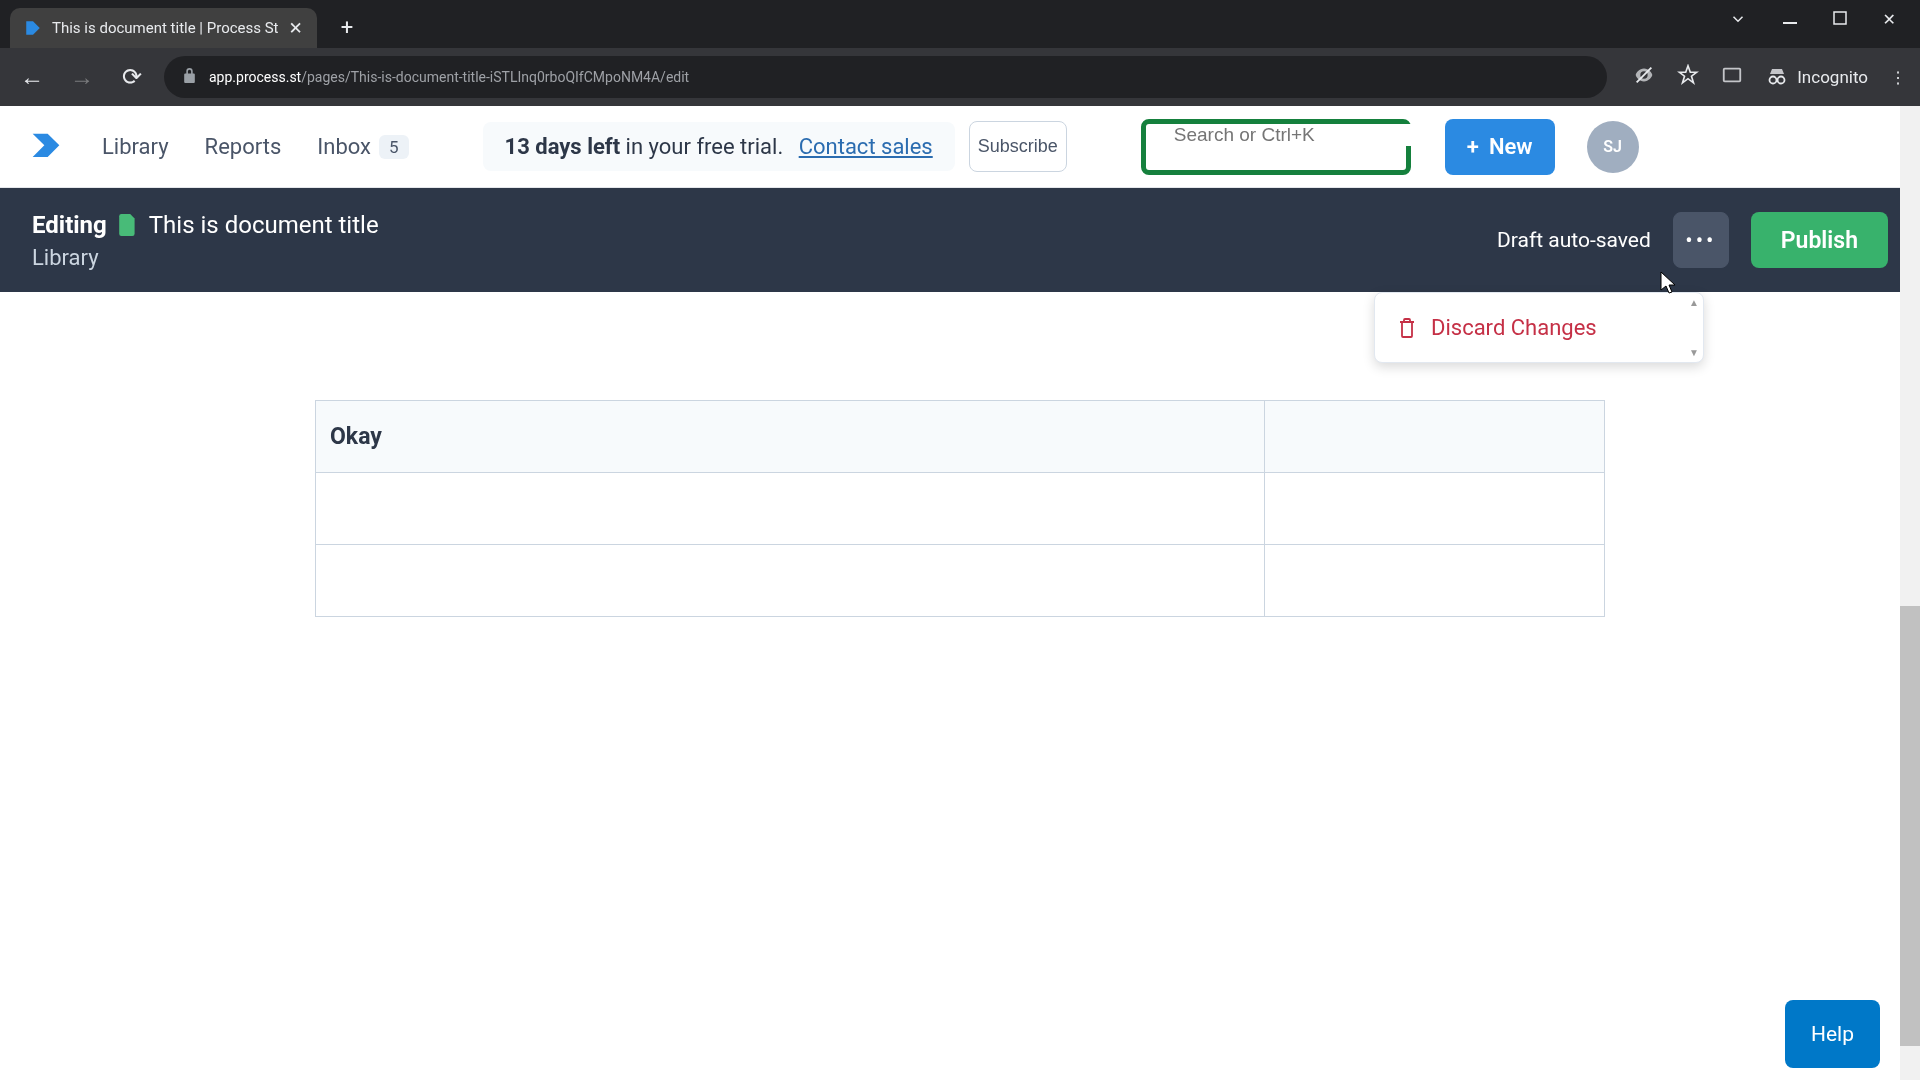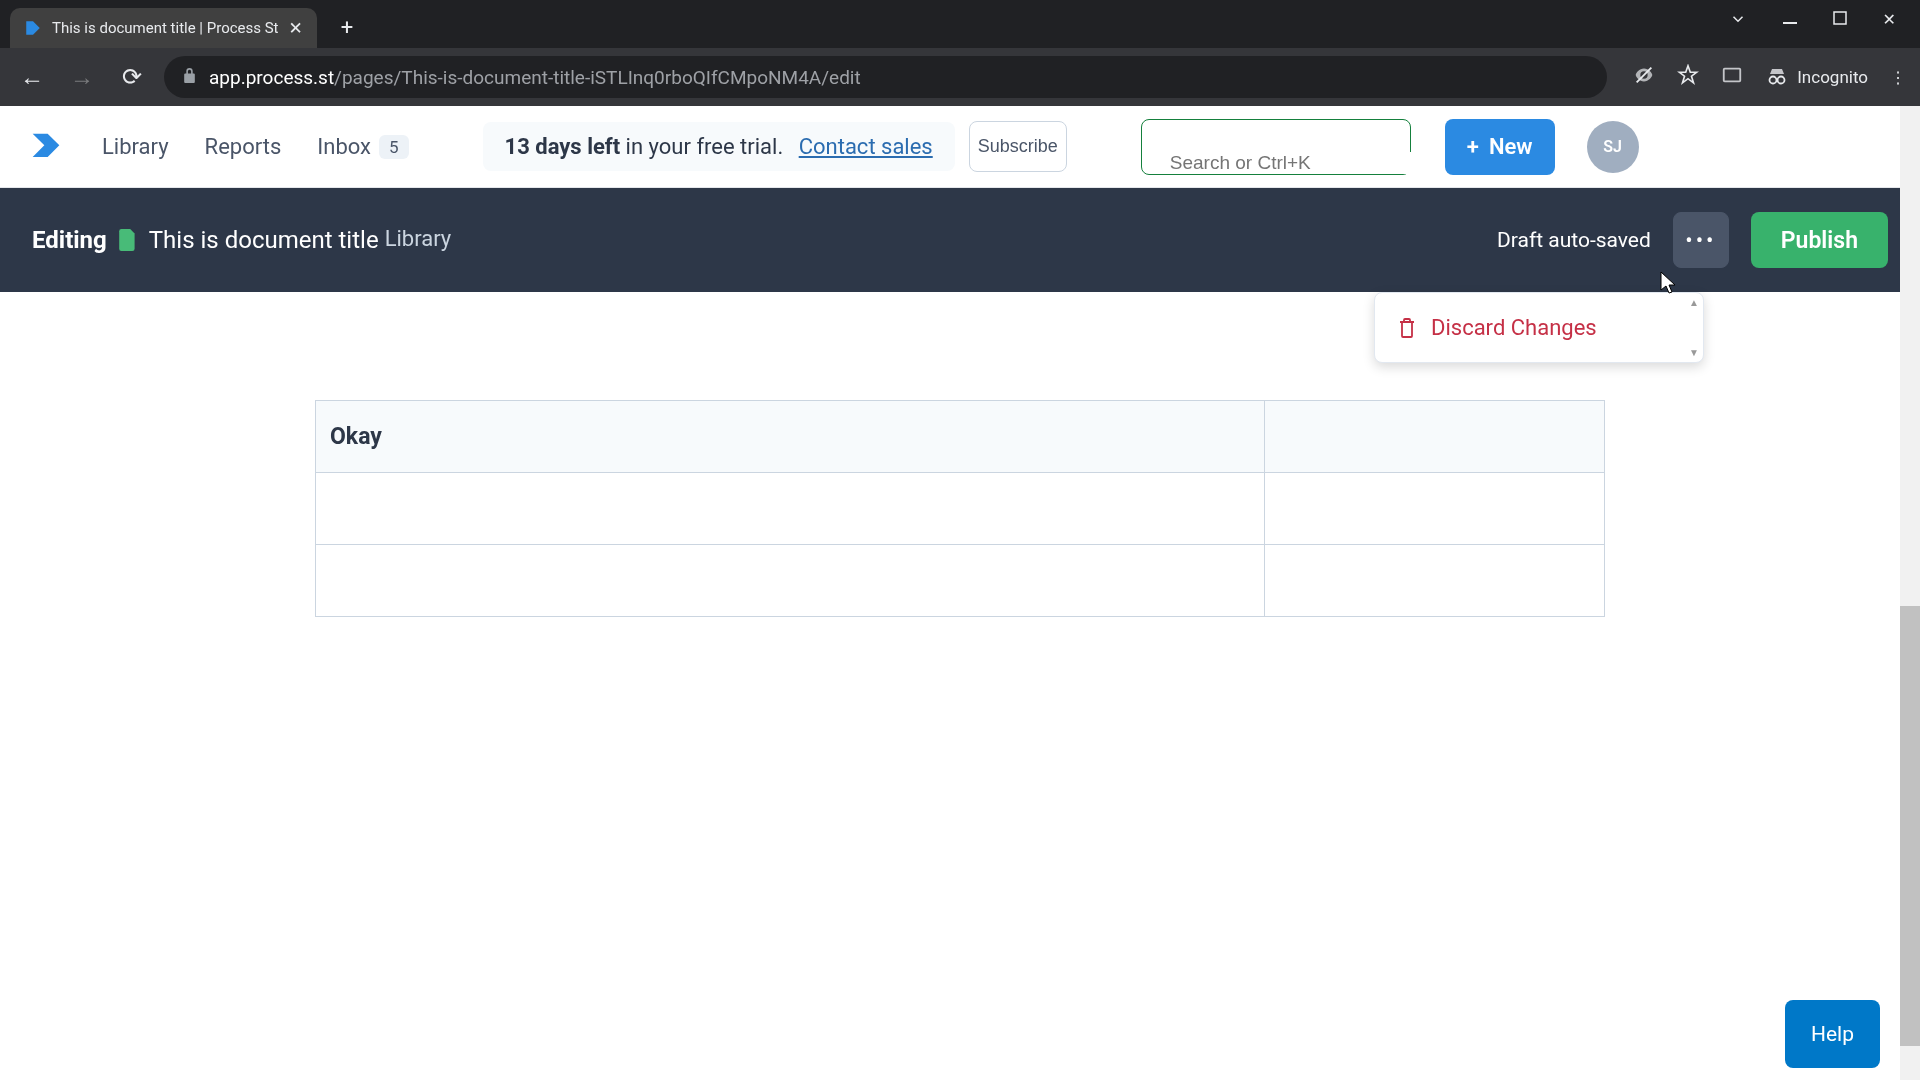--- a/index.html
+++ b/index.html
@@ -14,45 +14,45 @@
     .tab-close { color: #e8eaed; font-size: 17px; cursor: pointer; }
     .new-tab-btn { color: #e8eaed; font-size: 22px; margin-left: 24px; cursor: pointer; margin-top: 6px; }
     .window-controls { position: absolute; right: 0; top: 0; display: flex; gap: 36px; padding: 10px 24px; }
     .window-controls span { color: #e8eaed; cursor: pointer; }
     
     .address-row { display: flex; align-items: center; height: 58px; background: #35363a; padding: 0 14px; gap: 14px; }
     .nav-btn { color: #e8eaed; font-size: 24px; cursor: pointer; display: flex; align-items: center; justify-content: center; width: 36px; }
     .nav-btn.disabled { color: #7a7b7d; }
     .url-bar { flex: 1; display: flex; align-items: center; background: #202124; border-radius: 24px; height: 42px; padding: 0 18px; gap: 12px; }
     .lock-icon { color: #9aa0a6; }
-    .url-text { color: #e8eaed; font-size: 19px; flex: 1; }
+    .url-text { color: #e8eaed; font-size: 14px; flex: 1; }
     .url-domain { color: #fff; }
     .url-path { color: #9ea1a6; }
     .address-icons { display: flex; align-items: center; gap: 22px; margin-left: 12px; }
     .address-icons > * { color: #e8eaed; cursor: pointer; }
     .incognito-badge { display: flex; align-items: center; gap: 8px; color: #e8eaed; font-size: 17px; }
     
     
     .app-header { height: 82px; background: #fff; display: flex; align-items: center; padding: 0 24px; border-bottom: 1px solid #e5e7eb; gap: 14px; }
     .logo { width: 44px; height: 44px; display: flex; align-items: center; justify-content: center; }
     .nav-links { display: flex; align-items: center; gap: 36px; margin-left: 20px; }
     .nav-link { color: #4a5568; font-size: 22px; cursor: pointer; display: flex; align-items: center; gap: 8px; }
     .badge { background: #edf2f7; color: #4a5568; font-size: 17px; padding: 2px 10px; border-radius: 6px; }
     .trial-banner { margin-left: 60px; background: #f7fafc; border-radius: 8px; padding: 12px 22px; font-size: 22px; color: #2d3748; }
     .trial-bold { font-weight: 700; color: #2d3748; }
     .contact-link { color: #2b6cb0; text-decoration: underline; cursor: pointer; margin-left: 10px; }
     .subscribe-btn { border: 1px solid #cbd5e0; border-radius: 8px; padding: 14px 8px; font-size: 18px; color: #4a5568; cursor: pointer; background: #fff; }
-    .search-box { display: flex; align-items: flex-end; border: 1px solid #15803d; border-radius: 8px; padding: 0 16px; height: 56px; gap: 12px; margin-left: 60px; width: 270px; }
+    .search-box { display: flex; align-items: flex-start; border: 5px solid #15803d; border-radius: 8px; padding: 0 16px; height: 56px; gap: 12px; margin-left: 60px; width: 270px; }
     .search-input { border: none; outline: none; font-size: 19px; color: #718096; flex: 1; }
     .new-btn { background: #2b8ae2; color: #fff; border-radius: 8px; padding: 0 22px; height: 56px; font-size: 22px; font-weight: 600; display: flex; align-items: center; gap: 10px; cursor: pointer; margin-left: 20px; }
     .avatar { width: 52px; height: 52px; border-radius: 50%; background: #a0aec0; color: #fff; display: flex; align-items: center; justify-content: center; font-size: 16px; font-weight: 600; margin-left: 18px; cursor: pointer; }
     
     
     .edit-bar { background: #2d3748; color: #fff; height: 104px; display: flex; align-items: center; padding: 0 32px; position: relative; }
-    .edit-left { display: flex; flex-direction: row; gap: 6px; }
+    .edit-left { display: flex; flex-direction: column; gap: 6px; }
     .edit-title-row { display: flex; align-items: center; gap: 12px; font-size: 24px; }
     .editing-label { font-weight: 700; }
     .doc-icon { width: 18px; height: 22px; }
     .breadcrumb { font-size: 22px; color: #cbd5e0; }
     .edit-right { margin-left: auto; display: flex; align-items: center; gap: 22px; }
     .autosave { font-size: 21px; }
     .more-btn { width: 56px; height: 56px; border: 1px solid #4a5568; border-radius: 8px; background: #4a5568; display: flex; align-items: center; justify-content: center; cursor: pointer; color: #fff; font-size: 22px; letter-spacing: 3px; }
     .publish-btn { background: #38b26c; color: #fff; border-radius: 8px; padding: 0 30px; height: 56px; font-size: 23px; font-weight: 600; cursor: pointer; display: flex; align-items: center; }
     
     

